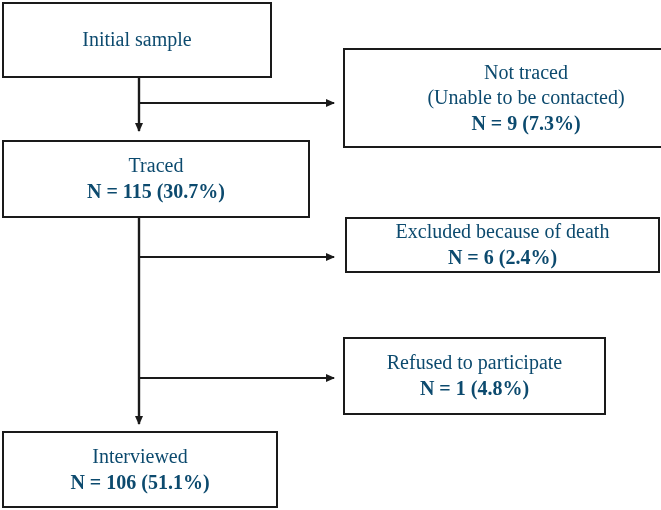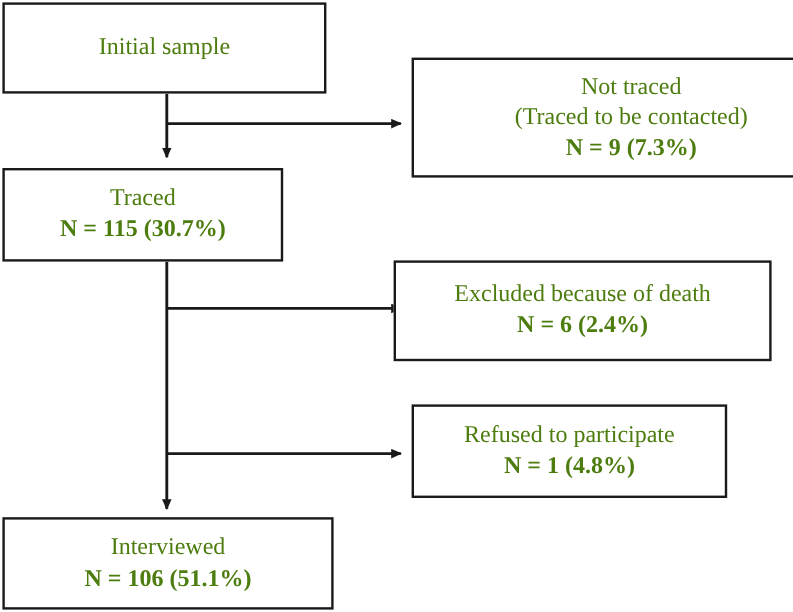--- a/index.html
+++ b/index.html
@@ -19,21 +19,21 @@
   .node {
     position: absolute;
     box-sizing: border-box;
     border: 2px solid #1a1a1a;
     background: #ffffff;
     display: flex;
     flex-direction: column;
     align-items: center;
     justify-content: center;
     text-align: center;
-    color: #4d7c0f;
+    color: #0c4a6e;
     line-height: 1.28;
   }
   .node .line {
     display: block;
     white-space: nowrap;
     font-size: 20px;
     font-weight: 400;
   }
   .node .line.bold {
     font-weight: 700;
@@ -77,37 +77,37 @@
 
     <g>
       <line x1="139" y1="378" x2="334" y2="378" stroke="#1a1a1a" stroke-width="2.2" marker-end="url(#arrowhead)"></line>
     </g>
   </svg>
 
   <div class="node" style="left:2px; top:2px; width:270px; height:76px;">
     <span class="line">Initial sample</span>
   </div>
 
-  <div class="node" style="left:2px; top:140px; width:234px; height:78px;">
+  <div class="node" style="left:2px; top:140px; width:308px; height:78px;">
     <span class="line">Traced</span>
     <span class="line bold">N = 115 (30.7%)</span>
   </div>
 
   <div class="node" style="left:2px; top:431px; width:276px; height:77px;justify-content:center;">
     <span class="line">Interviewed</span>
     <span class="line bold">N = 106 (51.1%)</span>
   </div>
 
   <div class="node" style="left:343px; top:48px; width:366px; height:100px;">
     <span class="line">Not traced</span>
-    <span class="line">(Traced to be contacted)</span>
+    <span class="line">(Unable to be contacted)</span>
     <span class="line bold">N = 9 (7.3%)</span>
   </div>
 
-  <div class="node" style="left:328px; top:217px; width:315px; height:84px;">
+  <div class="node" style="left:345px; top:217px; width:315px; height:56px;">
     <span class="line">Excluded because of death</span>
     <span class="line bold">N = 6 (2.4%)</span>
   </div>
 
   <div class="node" style="left:343px; top:337px; width:263px; height:78px;">
     <span class="line">Refused to participate</span>
     <span class="line bold">N = 1 (4.8%)</span>
   </div>
 
 </div>

